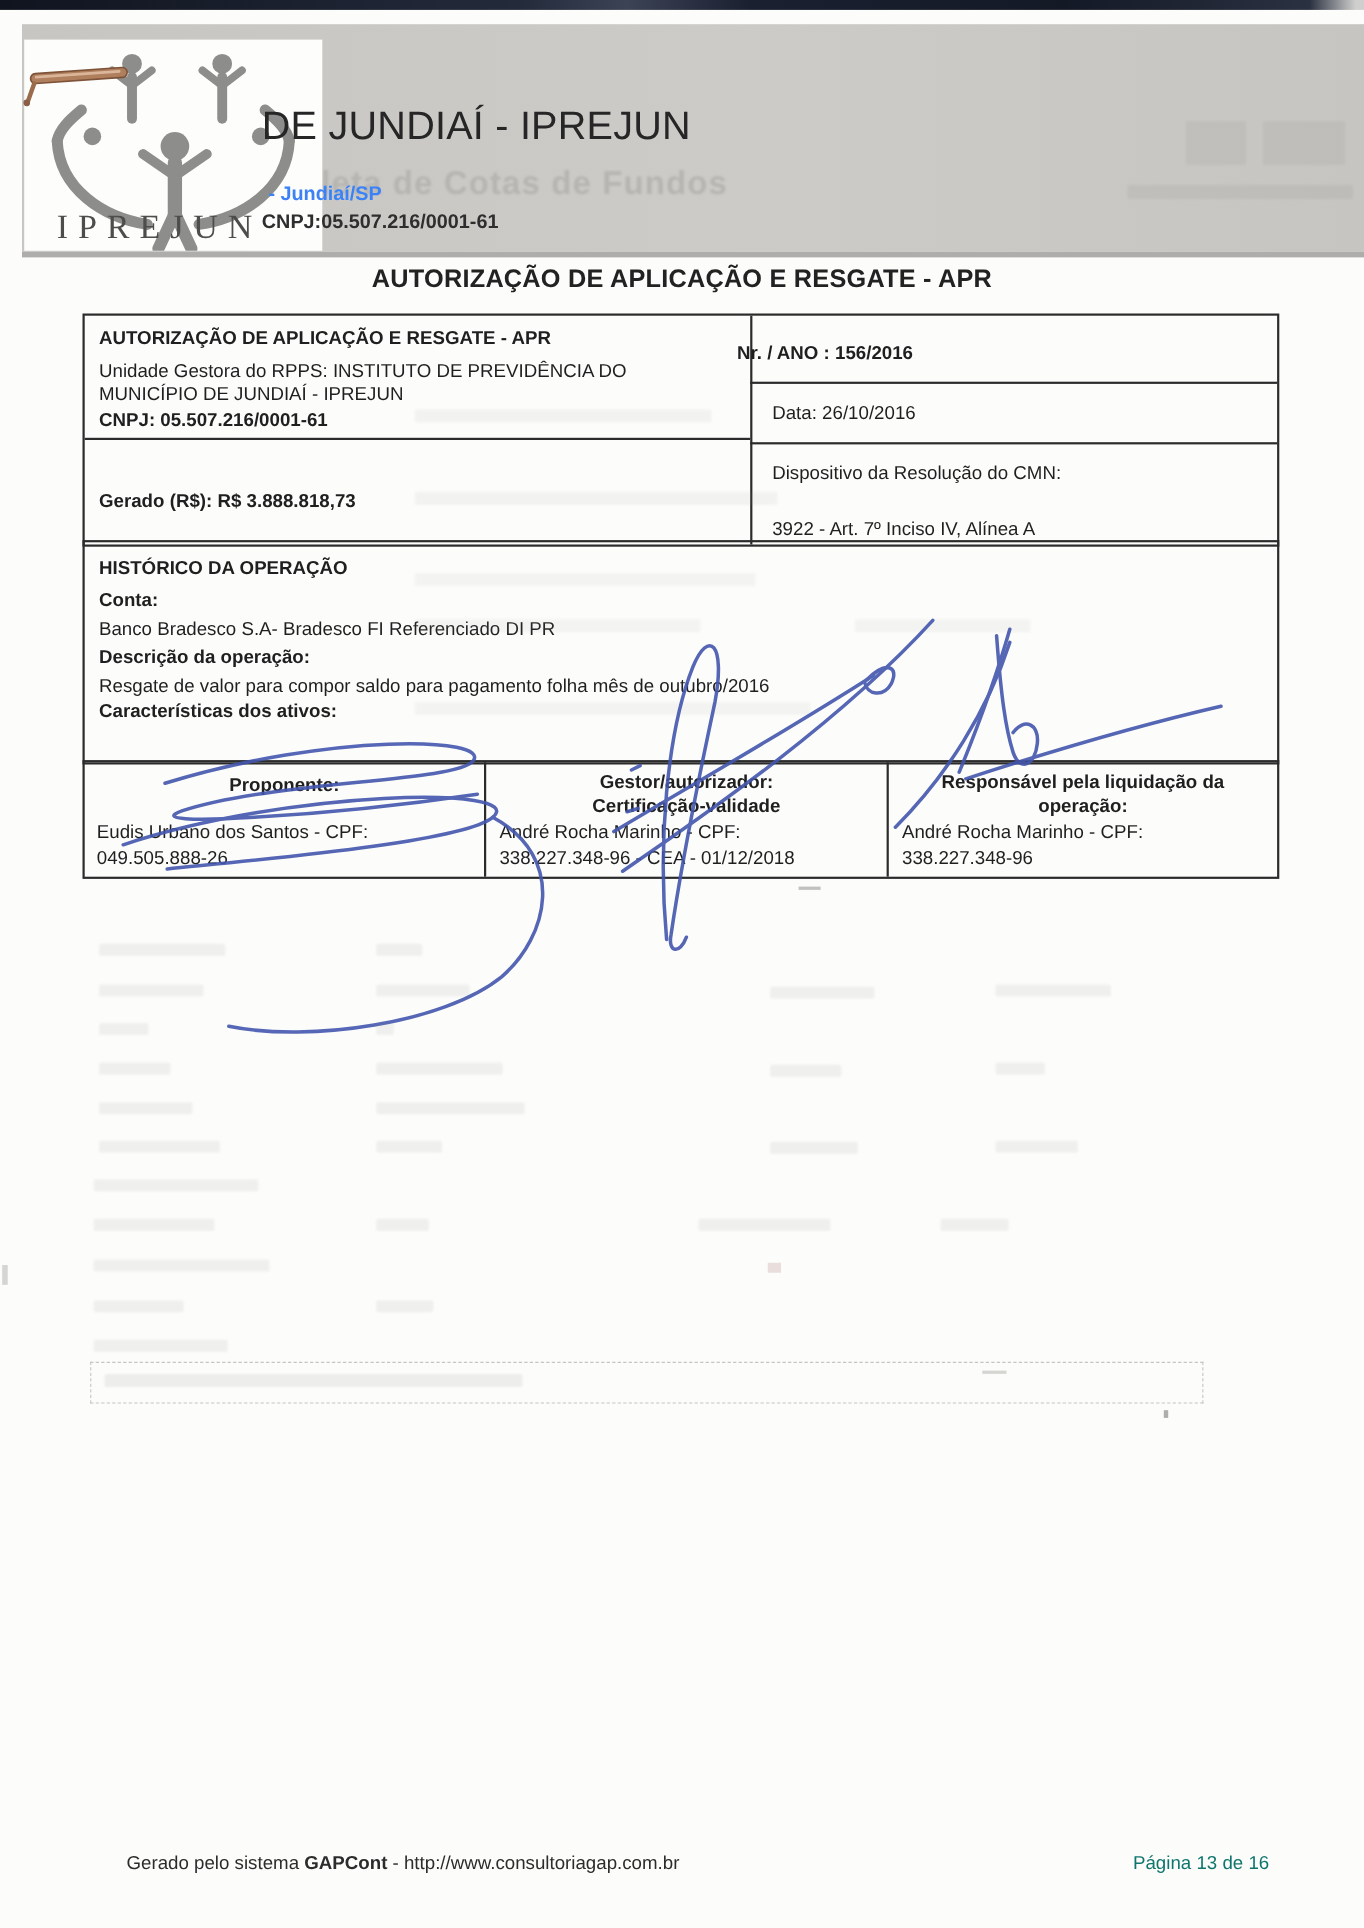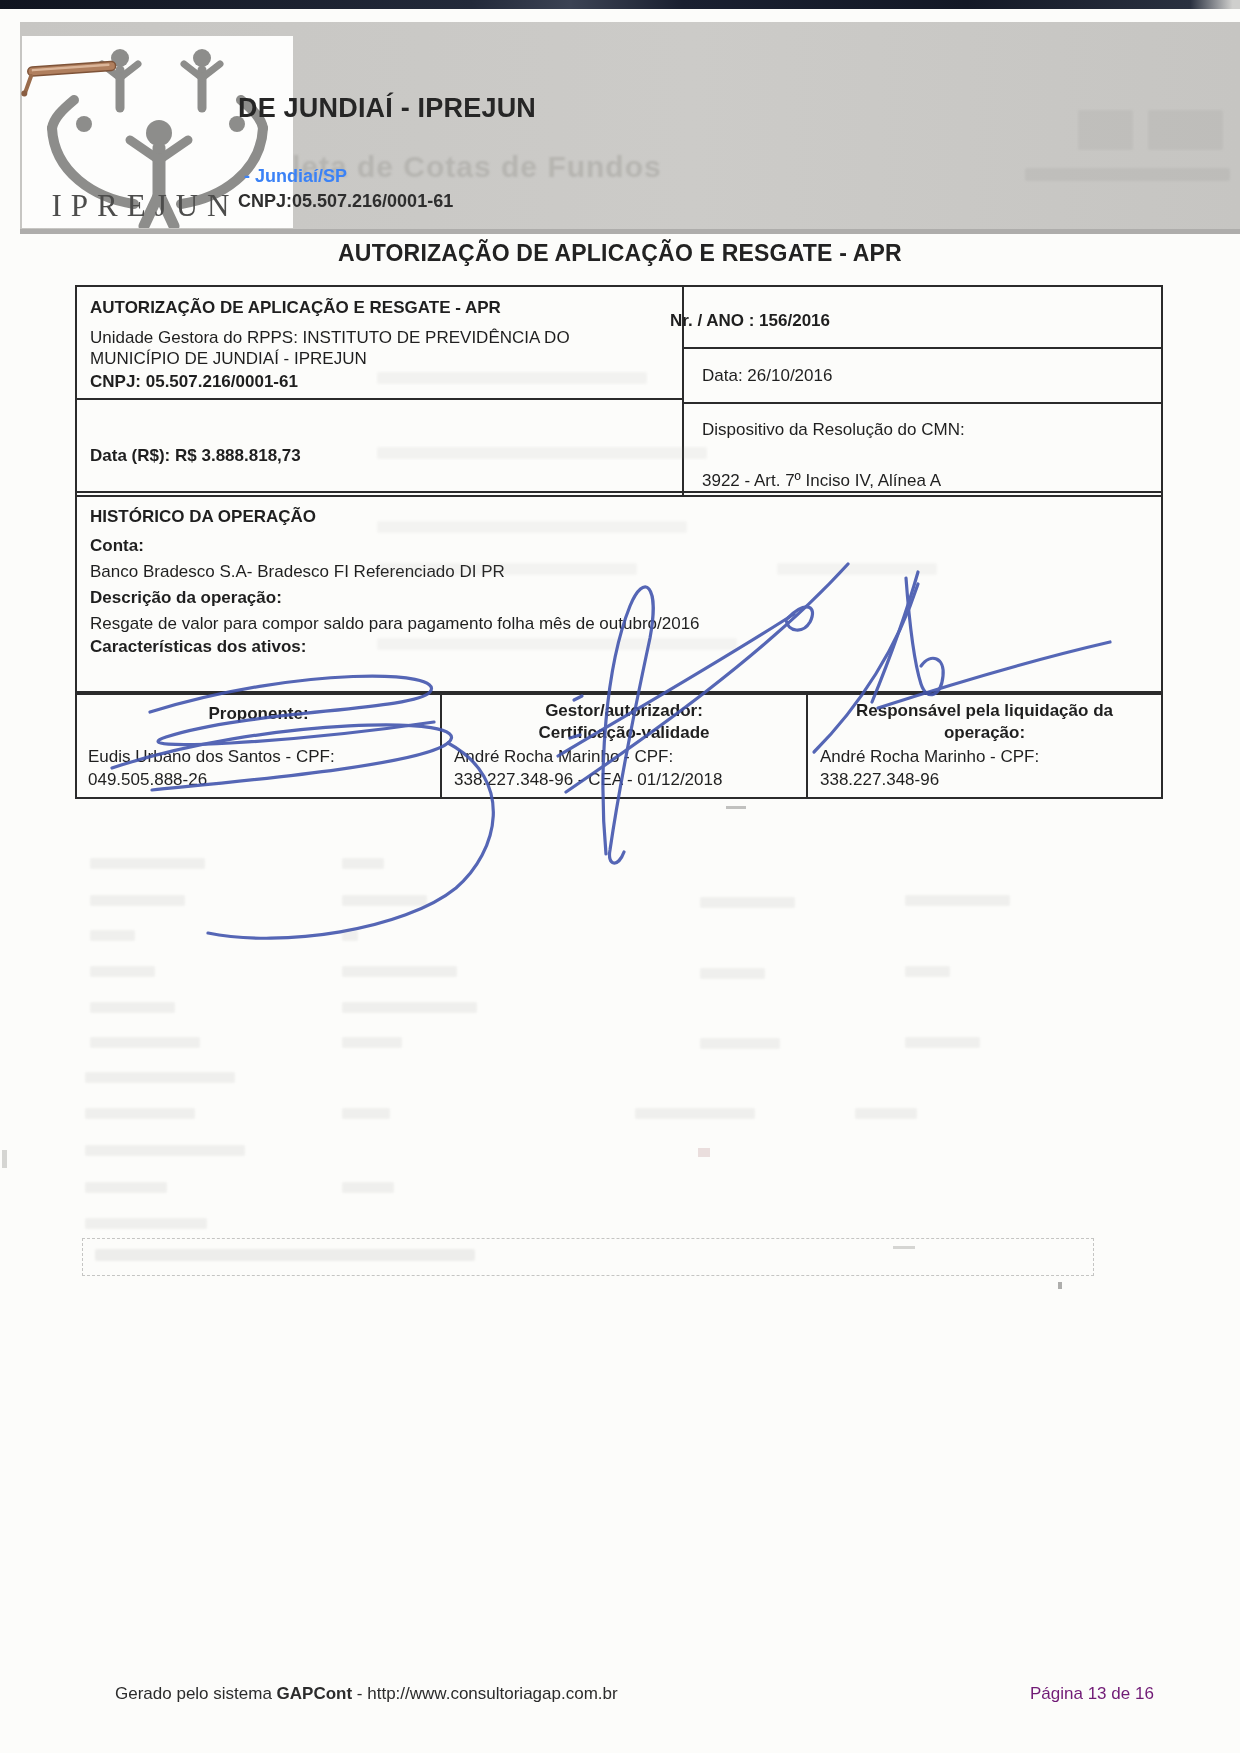--- a/index.html
+++ b/index.html
@@ -18,33 +18,33 @@
     background:linear-gradient(90deg,#c7c6c3,#cccbc8 55%,#c6c5c2);
     border-bottom:5px solid #aeadab;}
   .band-ghost-text{left:230px;top:128px;font-size:30px;font-weight:bold;
     color:#b6b5b1;filter:blur(1.2px);letter-spacing:1px;}
   .ghost{background:#8e8e8c;opacity:.11;filter:blur(1.2px);border-radius:2px;}
   .logo-box{left:22px;top:36px;width:271px;height:192px;background:#fdfdfc;}
   .logo-serif{left:30px;top:190px;width:230px;text-align:center;
     font-family:"Liberation Serif","DejaVu Serif",serif;font-size:31px;
     letter-spacing:9px;color:#4d4d4c;}
   .org1{left:238px;top:52px;font-size:31px;font-weight:bold;color:#262626;letter-spacing:.2px;}
-  .org2{left:238px;top:93px;font-size:27px;font-weight:bold;color:#262626;letter-spacing:.2px;}
+  .org2{left:238px;top:93px;font-size:36px;font-weight:normal;color:#262626;letter-spacing:.2px;}
   .loc{left:244px;top:166px;font-size:18px;font-weight:bold;color:#3b82f6;}
   .hcnpj{left:238px;top:191px;font-size:18px;font-weight:bold;color:#2e2e2e;}
   .doc-title{left:0;top:240px;width:1240px;text-align:center;
     font-size:23px;font-weight:bold;color:#222;letter-spacing:.2px;}
   
   .box{border:2px solid #2b2b2b;}
   .vline,.hline{position:absolute;background:#2b2b2b;}
   .t17{font-size:17px;line-height:21px;}
   .b{font-weight:bold;}
   .ctr{text-align:center;}
   .footer-left{left:115px;top:1684px;font-size:17px;color:#2c2c2c;}
-  .footer-right{left:1030px;top:1684px;width:135px;font-size:17px;color:#701a75;}
+  .footer-right{left:1030px;top:1684px;width:135px;font-size:17px;color:#0f766e;}
   .speck{position:absolute;background:#7a7a78;}
   .dashed-box{border:1px dashed rgba(110,110,108,.38);}
   svg{display:block;}
 </style>
 </head>
 <body>
 
 <div class="page">
 
   <div class="abs topbar"></div>
@@ -97,21 +97,21 @@
 
   <div class="abs box" style="left:75px;top:285px;width:1084px;height:208px;">
     <div class="vline" style="left:605px;top:0;width:2px;height:208px;"></div>
     <div class="hline" style="left:0;top:111px;width:605px;height:2px;"></div>
     <div class="hline" style="left:605px;top:60px;width:479px;height:2px;"></div>
     <div class="hline" style="left:605px;top:115px;width:479px;height:2px;"></div>
     <div class="abs t17 b" style="left:13px;top:10px;">AUTORIZAÇÃO DE APLICAÇÃO E RESGATE - APR</div>
     <div class="abs t17" style="left:13px;top:40px;">Unidade Gestora do RPPS: INSTITUTO DE PREVIDÊNCIA DO</div>
     <div class="abs t17" style="left:13px;top:61px;">MUNICÍPIO DE JUNDIAÍ - IPREJUN</div>
     <div class="abs t17 b" style="left:13px;top:84px;">CNPJ: 05.507.216/0001-61</div>
-    <div class="abs t17 b" style="left:13px;top:158px;">Data (R$): R$ 3.888.818,73</div>
+    <div class="abs t17 b" style="left:13px;top:158px;">Gerado (R$): R$ 3.888.818,73</div>
     <div class="abs t17 b" style="left:593px;top:23px;">Nr. / ANO : 156/2016</div>
     <div class="abs t17" style="left:625px;top:78px;">Data: 26/10/2016</div>
     <div class="abs t17" style="left:625px;top:132px;">Dispositivo da Resolução do CMN:</div>
     <div class="abs t17" style="left:625px;top:163px;margin-top:20px;">3922 - Art. 7º Inciso IV, Alínea A</div>
     <div class="abs ghost" style="left:300px;top:85px;width:270px;height:12px;opacity:.08"></div>
     <div class="abs ghost" style="left:300px;top:160px;width:330px;height:12px;opacity:.08"></div>
   </div>
 
   <div class="abs box" style="left:75px;top:491px;width:1084px;height:200px;text-align:right;">
     <div class="abs t17 b" style="left:13px;top:13px;">HISTÓRICO DA OPERAÇÃO</div>

